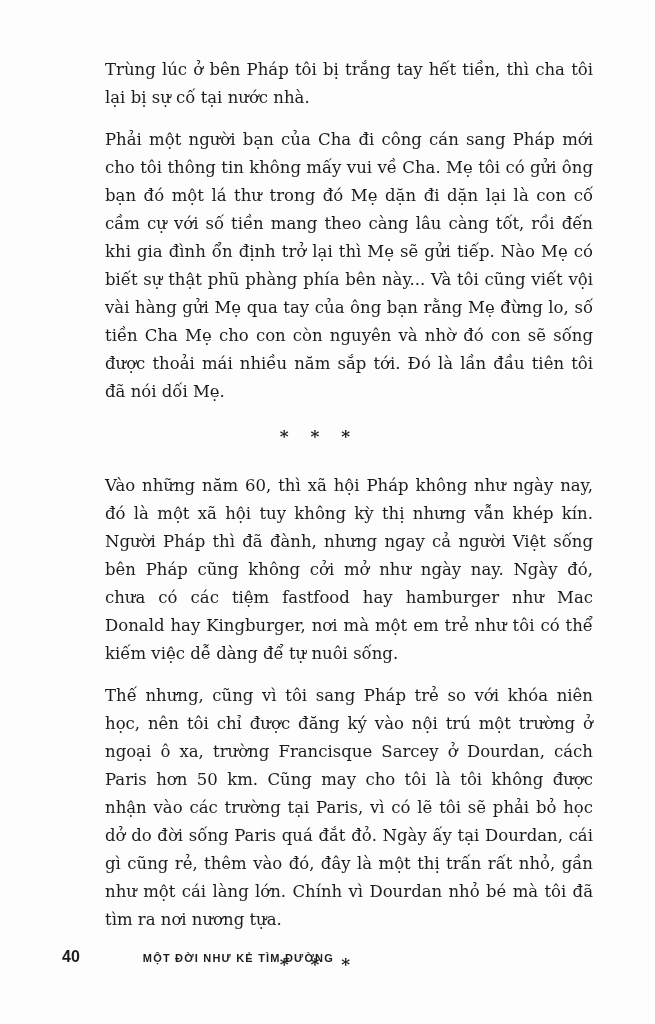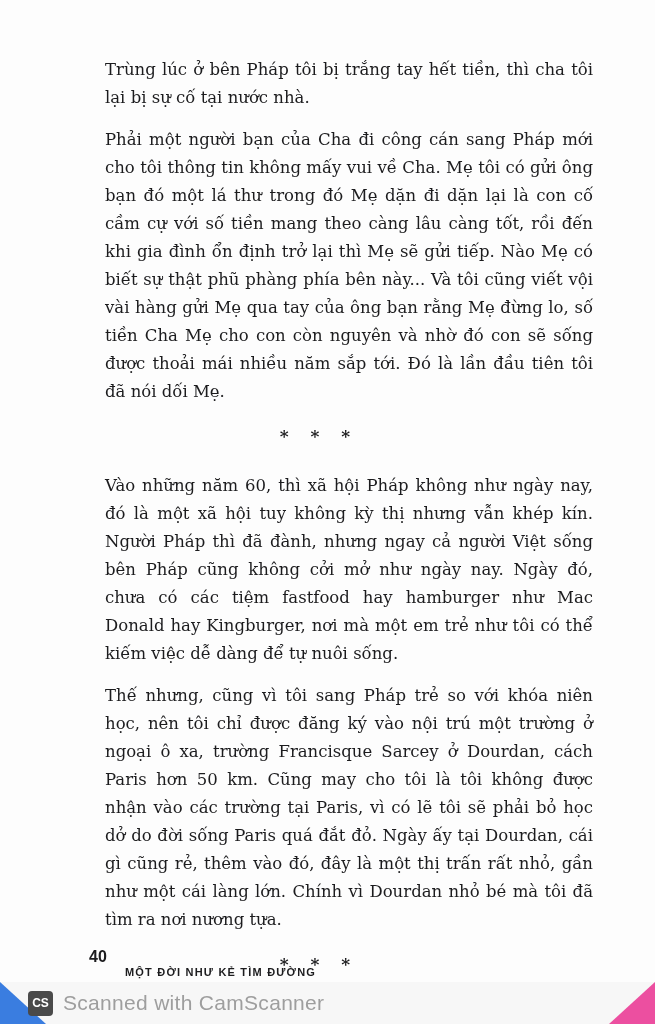--- a/index.html
+++ b/index.html
@@ -7,20 +7,21 @@
   body {
     font-family: "DejaVu Serif", "Liberation Serif", serif;
     background: #fdfdfd;
   }
   .page {
     position: relative;
     width: 655px;
     height: 1024px;
     background: #fdfdfd;
     overflow: hidden;
+    border-radius: 16px;
   }
   .content {
     position: absolute;
     top: 56px;
     left: 105px;
     width: 488px;
     color: #1c1c1e;
     font-size: 16.5px;
     line-height: 28px;
     text-align: justify;
@@ -36,21 +37,20 @@
     position: relative;
     left: -30px;
   }
   .footer {
     position: absolute;
     left: 62px;
     top: 948px;
     display: flex;
     align-items: baseline;
     color: #1c1c1e;
-    flex-direction: column;
   }
   .page-num {
     font-family: "Liberation Sans", sans-serif;
     font-weight: bold;
     font-size: 16px;
   }
   .book-title {
     font-family: "Liberation Sans", sans-serif;
     font-weight: bold;
     font-size: 11px;
@@ -125,22 +125,14 @@
     <p class="para">Vào những năm 60, thì xã hội Pháp không như ngày nay, đó là một xã hội tuy không kỳ thị nhưng vẫn khép kín. Người Pháp thì đã đành, nhưng ngay cả người Việt sống bên Pháp cũng không cởi mở như ngày nay. Ngày đó, chưa có các tiệm fastfood hay hamburger như Mac Donald hay Kingburger, nơi mà một em trẻ như tôi có thể kiếm việc dễ dàng để tự nuôi sống.</p>
     <p class="para">Thế nhưng, cũng vì tôi sang Pháp trẻ so với khóa niên học, nên tôi chỉ được đăng ký vào nội trú một trường ở ngoại ô xa, trường Francisque Sarcey ở Dourdan, cách Paris hơn 50 km. Cũng may cho tôi là tôi không được nhận vào các trường tại Paris, vì có lẽ tôi sẽ phải bỏ học dở do đời sống Paris quá đắt đỏ. Ngày ấy tại Dourdan, cái gì cũng rẻ, thêm vào đó, đây là một thị trấn rất nhỏ, gần như một cái làng lớn. Chính vì Dourdan nhỏ bé mà tôi đã tìm ra nơi nương tựa.</p>
     <div class="separator">* * *</div>
   </div>
 
   <div class="footer">
     <span class="page-num">40</span>
     <span class="book-title">MỘT ĐỜI NHƯ KẺ TÌM ĐƯỜNG</span>
   </div>
 
-  <div class="watermark-bar">
-    <div class="corner-left"></div>
-    <div class="corner-right"></div>
-    <div class="cs-row">
-      <span class="cs-logo">CS</span>
-      <span class="cs-text">Scanned with CamScanner</span>
-    </div>
-  </div>
 
 </div>
 
 </body></html>

